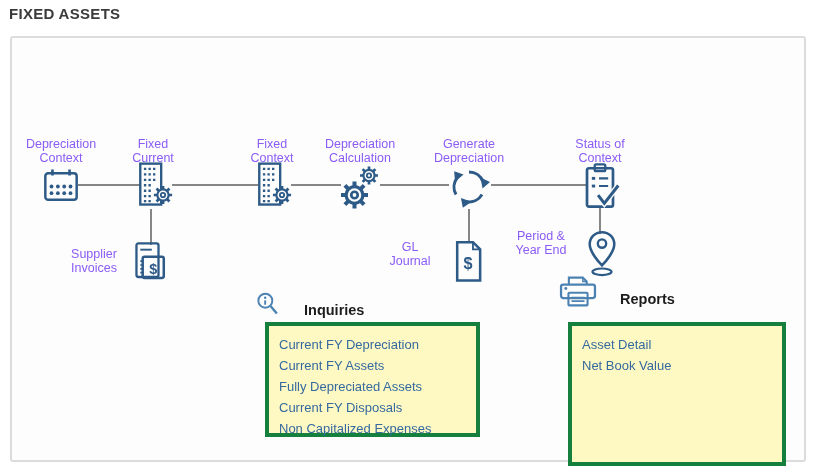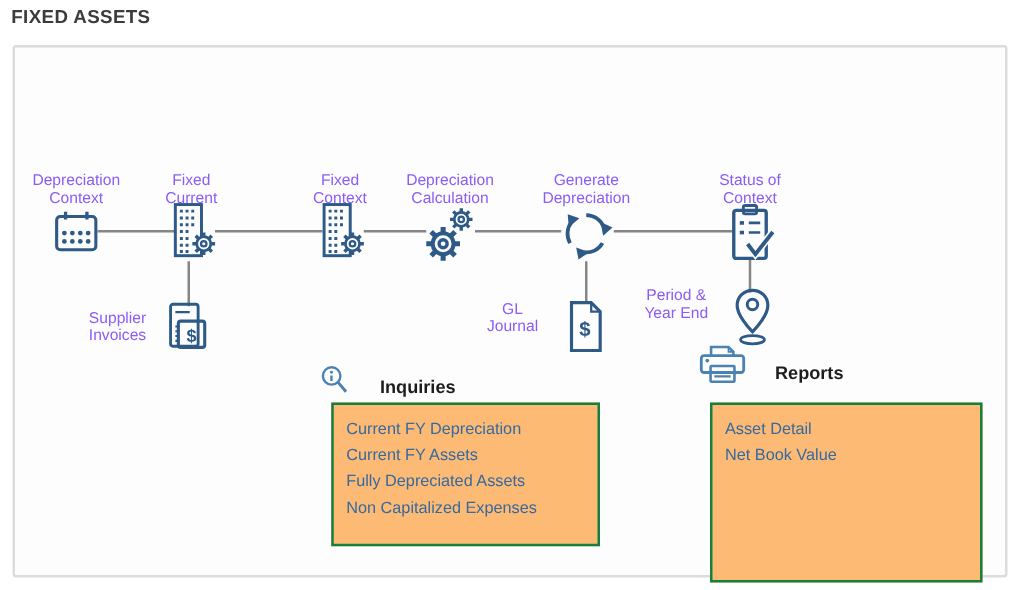--- a/index.html
+++ b/index.html
@@ -30,21 +30,21 @@
   .ic{color:#2d5a87;}
   .ic.light{color:#4b82b2;}
   .ic path,.ic rect,.ic circle,.ic ellipse,.ic polyline{fill:none;stroke:currentColor;}
   .ic .f{fill:currentColor;stroke:none;}
   .ic .wmask{stroke:#fdfdfd;fill:none;}
   .ic text{fill:currentColor;stroke:none;font-family:"Liberation Sans",sans-serif;font-weight:bold;}
   
   .sechead{display:flex;align-items:flex-end;gap:22px;}
   .sechead .htxt{font-size:14.5px;font-weight:bold;color:#1d1d1d;margin-bottom:2px;}
   .list-box{
-    border:2px solid #15803d;background:#fdba74;
+    border:4px solid #15803d;background:#fef9c3;
     padding:8px 10px;box-sizing:border-box;
   }
   .list-item{
     font-size:13px;line-height:21px;color:#35699f;white-space:nowrap;
     cursor:pointer;
   }
 </style>
 </head>
 <body>
 
@@ -201,20 +201,21 @@
     <path d="M19.5 18.5L27.5 28" stroke-width="3"></path>
     <circle class="f" cx="12.8" cy="8.3" r="1.5"></circle>
     <path d="M12.8 11.5V17" stroke-width="2.4"></path>
   </svg>
   <div class="htxt">Inquiries</div>
 </div>
 <div class="abs list-box" style="left:265px;top:322px;width:215px;height:115px">
   <div class="list-item">Current FY Depreciation</div>
   <div class="list-item">Current FY Assets</div>
   <div class="list-item">Fully Depreciated Assets</div>
+  <div class="list-item">Current FY Disposals</div>
   <div class="list-item">Non Capitalized Expenses</div>
 </div>
 
 <div class="abs sechead" style="left:558px;top:274px">
   <svg class="ic light" width="40" height="35" viewBox="0 0 46 40">
     <path d="M12.5 12V4H28.5L33 8.5V12" stroke-width="2.4"></path>
     <path d="M28.5 4V8.5H33" stroke-width="1.6"></path>
     <rect x="3.5" y="12" width="39" height="15.5" rx="2.5" stroke-width="2.6"></rect>
     <circle class="f" cx="9" cy="16.5" r="1.7"></circle>
     <rect x="12" y="21.5" width="22" height="14.5" rx="1" stroke-width="2.4" fill="#fdfdfd"></rect>

